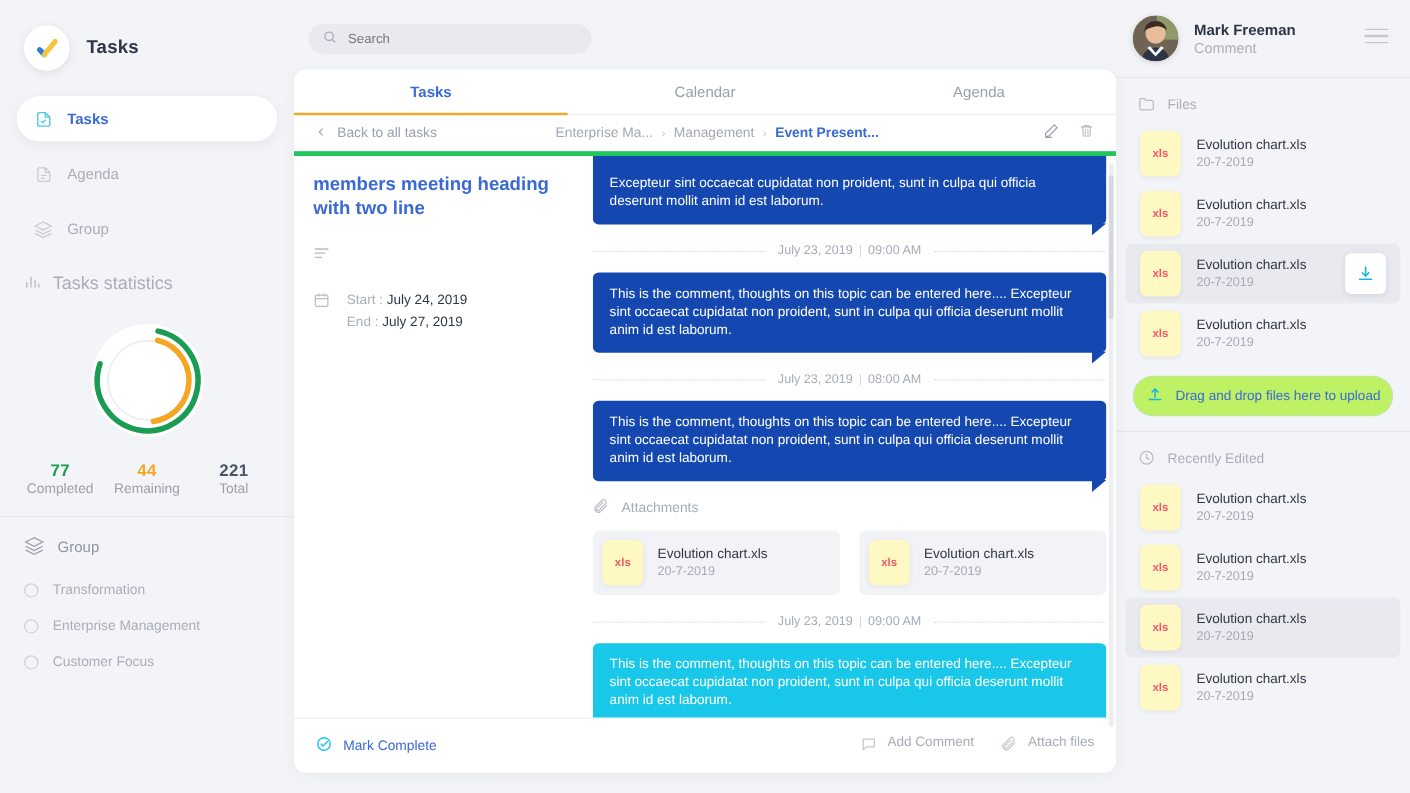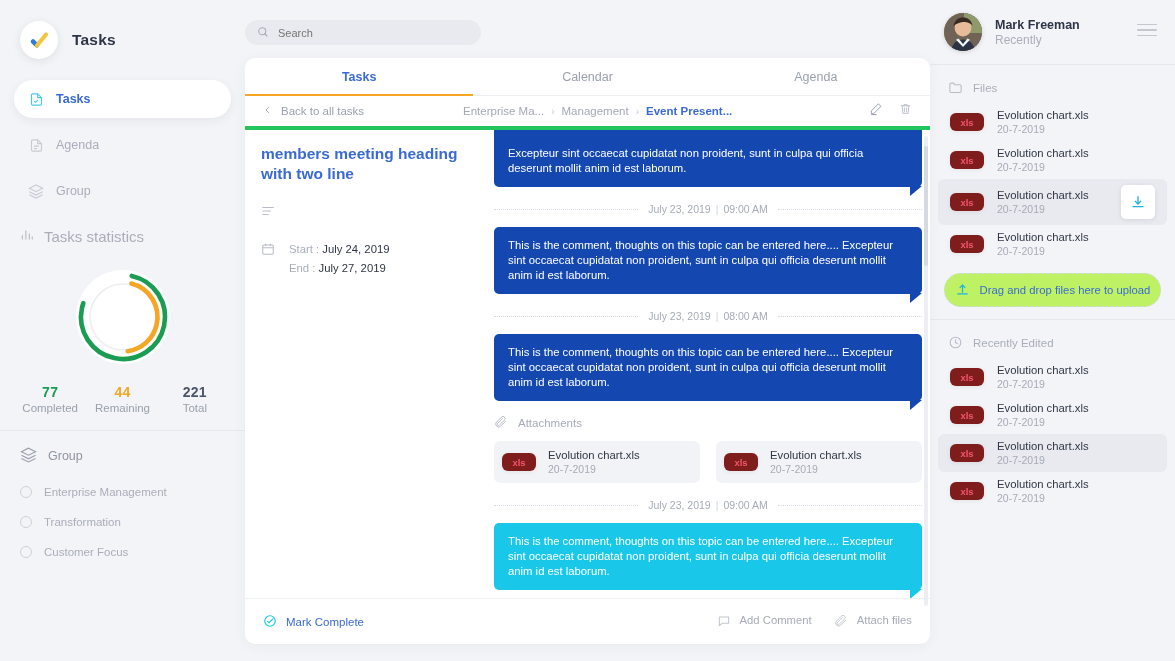--- a/index.html
+++ b/index.html
@@ -117,21 +117,21 @@
   .stamp { display:flex; align-items:center; gap: 10px; margin: 16px 0 12px 0; }
   .stamp .line { flex:1; border-top: 1.4px dotted #d7dae2; }
   .stamp .txt { font-size: 10.5px; color:#a6abb7; white-space: nowrap; }
   .stamp .txt .bar { color:#d2d5dd; margin: 0 5px;}
 
   .attach-head { display:flex; align-items:center; gap:10px; margin: 14px 0 10px 0;
      font-size: 11.5px; color:#a6abb7;}
   .attach-grid { display:flex; gap: 16px; }
   .attach-card { flex:1; display:flex; align-items:center; gap: 12px;
      background:#f2f3f6; border-radius:6px; padding: 8px; }
-  .xls-tile { width: 34px; height: 18px; flex:0 0 34px; background:#7f1d1d; border-radius:6px;
+  .xls-tile { width: 34px; height: 38px; flex:0 0 34px; background:#fef9c3; border-radius:6px;
      display:flex; align-items:center; justify-content:center;
      box-shadow: 0 1px 4px rgba(40,50,80,.08);
      font-size: 9.5px; font-weight:700; color:#f2566a; }
   .fname { font-size: 11.3px; color:#2f3745; }
   .fdate { font-size: 10.5px; color:#a6abb7; margin-top:2px; }
 
   .scrollbar { position:absolute; right: 2px; top: 6px; width: 4px; height: 470px; }
   .scrollbar .track { width:4px; height:100%; background:#eceef2; border-radius:2px;}
   .scrollbar .thumb { position:absolute; top: 10px; width:4px; height: 120px; background:#d6d9e0; border-radius:2px;}
 
@@ -264,36 +264,36 @@
             <path d="M2 13l10 5 10-5"></path>
             <path d="M2 17.5l10 5 10-5"></path>
         </svg>
       </span>
       <span>Group</span>
     </div>
 
     <div>
       <div class="group-item">
         <span class="radio"></span>
-        <span>Enterprise Management</span>
+        <span>Transformation</span>
       </div>
       <div class="group-item">
         <span class="radio"></span>
-        <span>Transformation</span>
+        <span>Enterprise Management</span>
       </div>
       <div class="group-item">
         <span class="radio"></span>
         <span>Customer Focus</span>
       </div>
     </div>
   </aside>
 
   <main class="center">
 
-    <div style="position:absolute; top:20px; left:0; width:236px;">
+    <div style="position:absolute; top:20px; left:12px; width:236px;">
       <div style="display:flex;align-items:center;gap:9px;height:25px;background:#e9eaef;border-radius:13px;padding:0 12px;">
         <span>
           <svg width="12" height="12" viewBox="0 0 24 24" fill="none" stroke="#a9aeba" stroke-width="2.2">
             <circle cx="10.5" cy="10.5" r="7"></circle>
               <path d="M20 20l-4.5-4.5" stroke-linecap="round"></path>
           </svg>
         </span>
         <input style="border: 0px; background: transparent; outline: none; font-family: &quot;Liberation Sans&quot;, sans-serif; font-size: 11px; color: rgb(107, 114, 128); width: 100%;" placeholder="Search">
       </div>
     </div>
@@ -483,21 +483,21 @@
           <rect width="38" height="38" fill="#6f6356"></rect>
           <rect x="20" y="0" width="18" height="20" fill="#8e9a6a"></rect>
           <circle cx="19" cy="15" r="8.4" fill="#e8bb9a"></circle>
           <path d="M9.5 13c1-6 5-8.5 9.5-8.5S27.5 7 28.5 12.5c-2-2.5-6-4-9.5-3.5-3.5.5-7.5 2-9.5 4z" fill="#3a2b22"></path>
           <path d="M7 38c1.5-8 6-11.5 12-11.5S29.5 30 31 38z" fill="#2b3442"></path>
           <path d="M14.5 25.5 19 31l4.5-5.5 2.5 1.2L19 34l-7-7.3z" fill="#f2f3f6"></path>
         </svg>
       </div>
       <div class="uname">
         <div class="n">Mark Freeman</div>
-        <div class="r">Recently</div>
+        <div class="r">Comment</div>
       </div>
       <div class="burger">
           <span></span>
           <span></span>
           <span></span>
         </div>
     </div>
 
     <div class="rdiv"></div>
 

